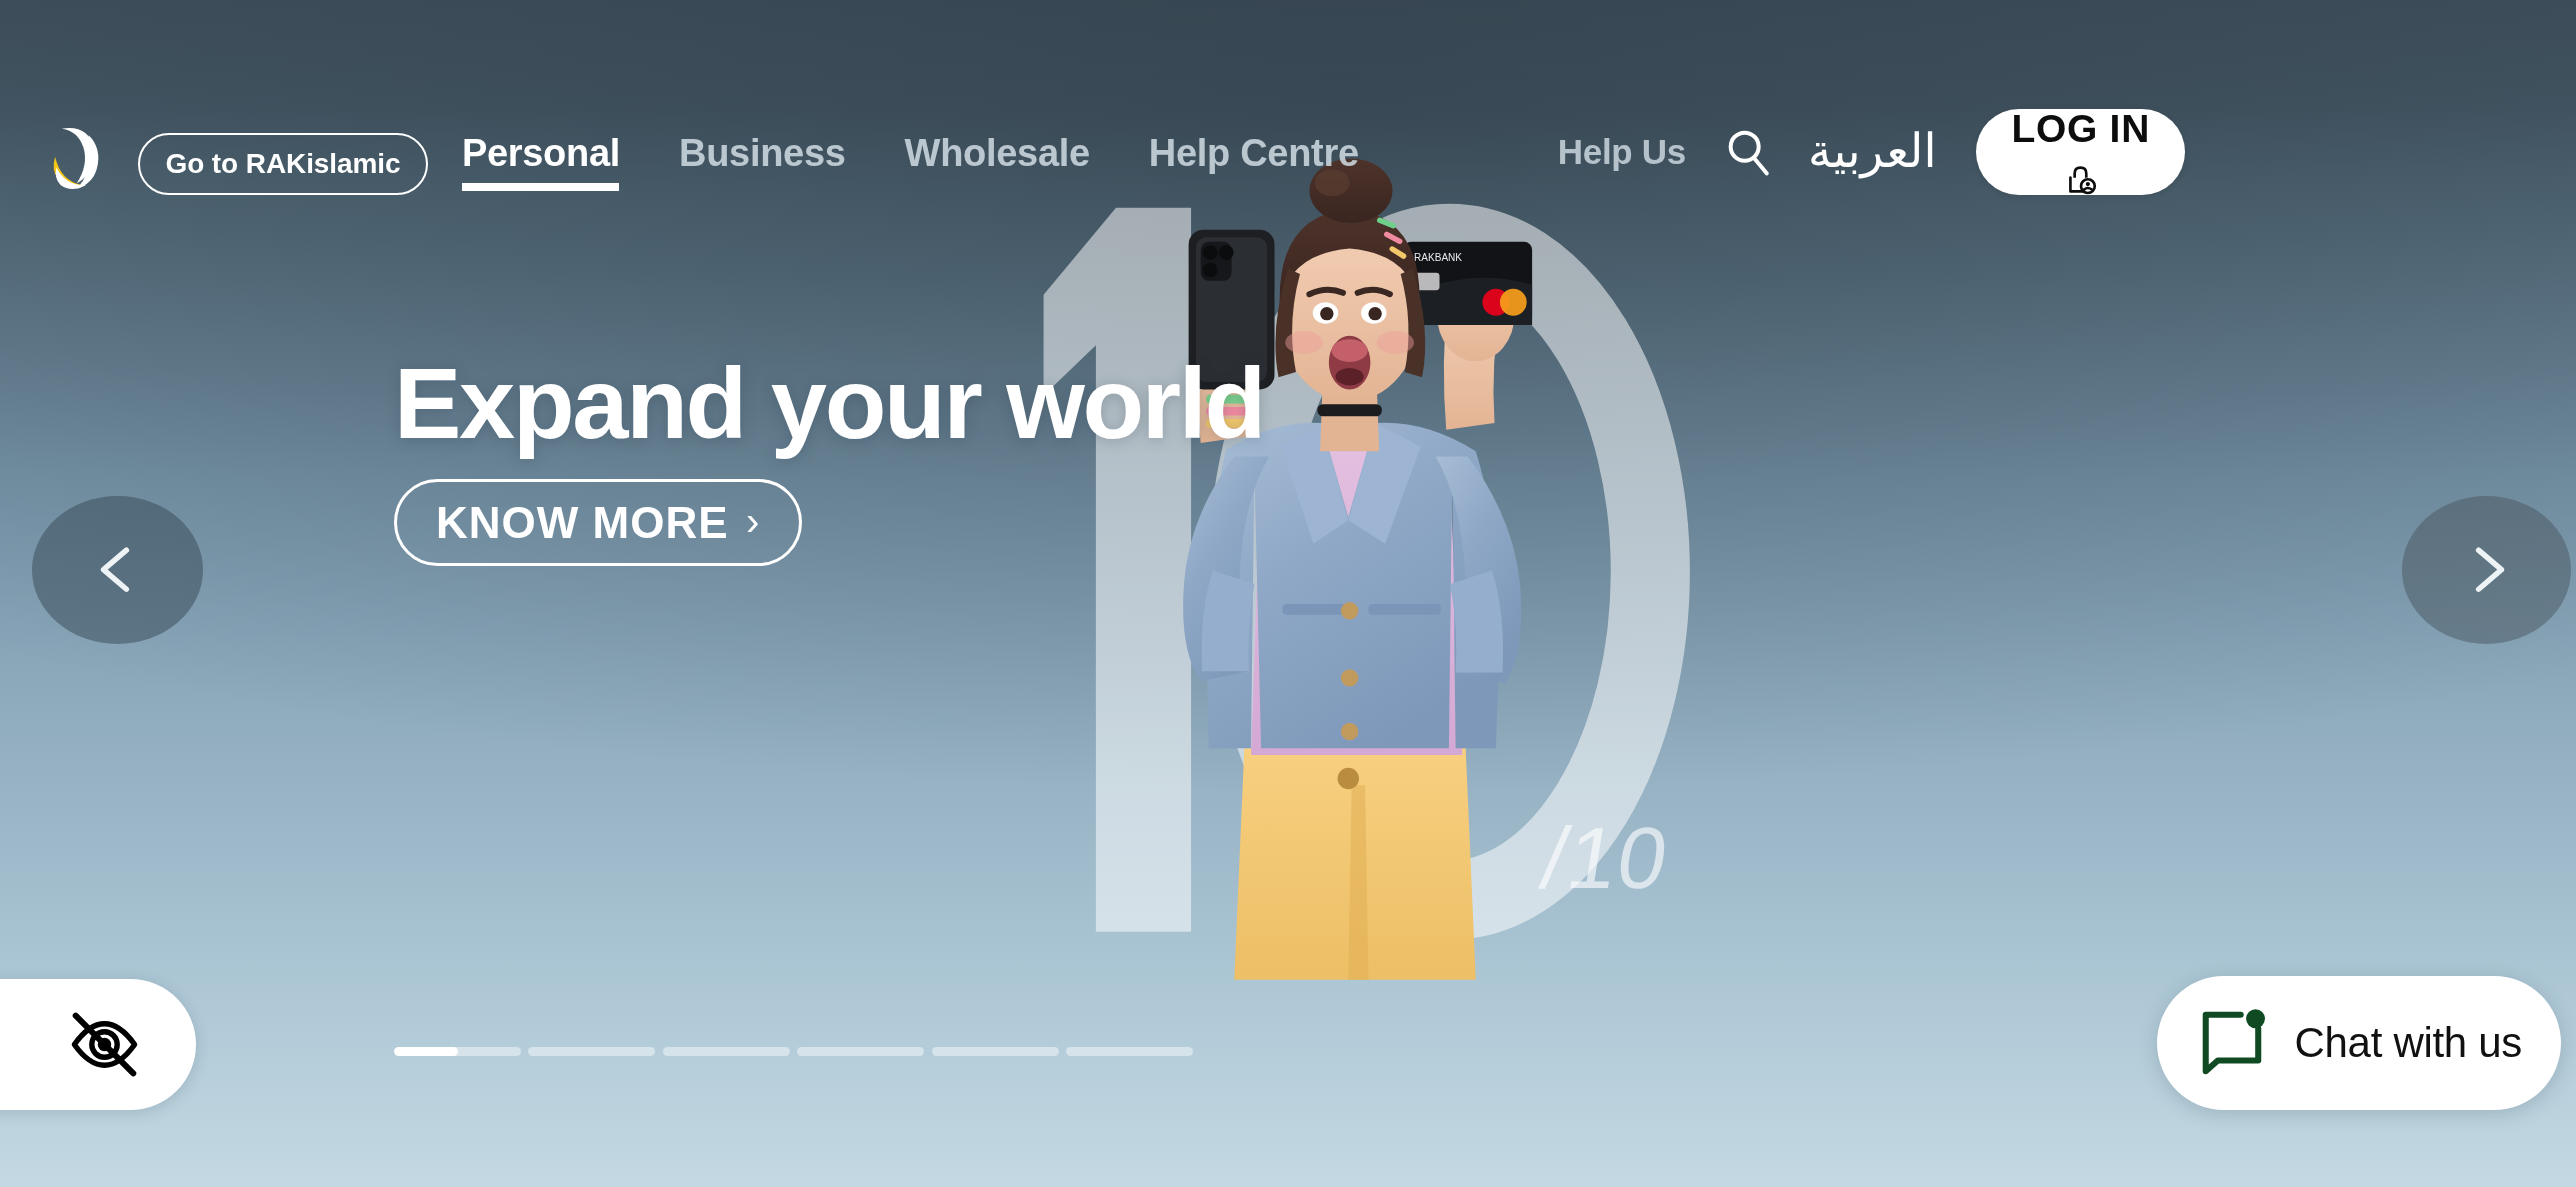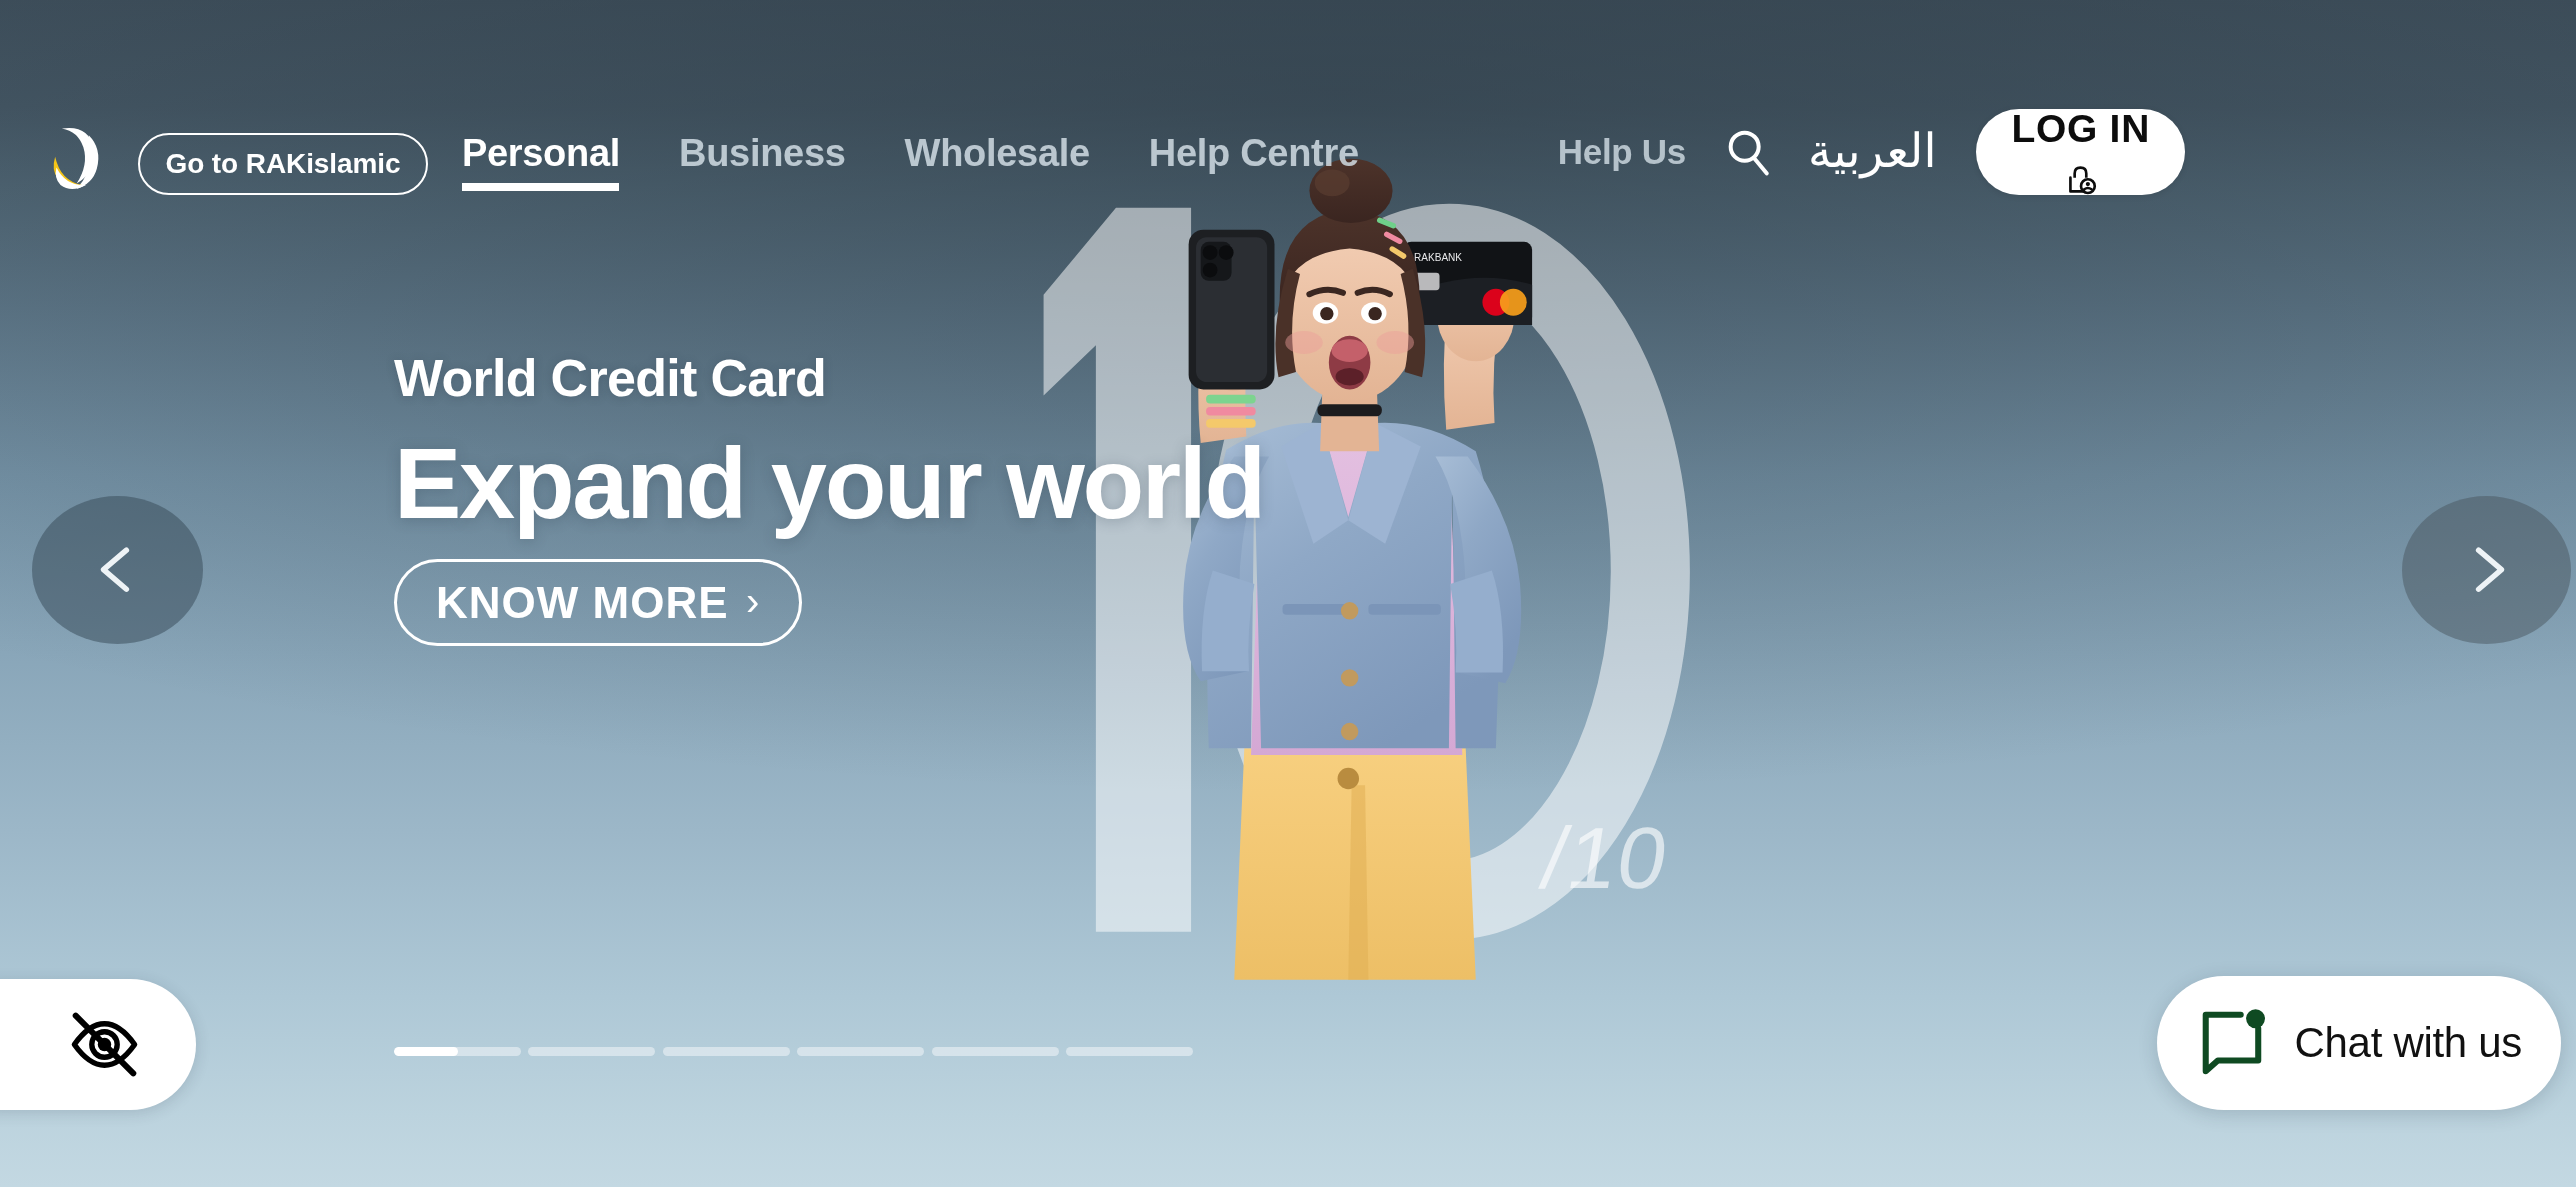--- a/index.html
+++ b/index.html
@@ -487,21 +487,20 @@
           <path d="M8 24 L8 50 L34 50" fill="none" stroke="#0d0d0d" stroke-width="5" stroke-linejoin="round" stroke-linecap="round"></path>
           <circle cx="41" cy="40" r="13" fill="none" stroke="#0d0d0d" stroke-width="5"></circle>
           <circle cx="41" cy="36" r="4" fill="#0d0d0d"></circle>
           <path d="M34 46 Q41 41 48 46" fill="none" stroke="#0d0d0d" stroke-width="4.5" stroke-linecap="round"></path>
         </svg>
       </button>
     </div>
   </header>
 
   <div class="hero-content">
-    <div class="hero-eyebrow">World Credit Card</div>
     <div class="hero-title">Expand your world</div>
     <button class="know-more-btn">
       <span>KNOW MORE</span>
       <span class="chev">›</span>
     </button>
   </div>
 
   <button class="carousel-arrow prev">
     <svg viewBox="0 0 95 95" xmlns="http://www.w3.org/2000/svg">
       <polyline points="60,18 26,47 60,76" fill="none" stroke="#eef3f6" stroke-width="8" stroke-linecap="round" stroke-linejoin="round"></polyline>

